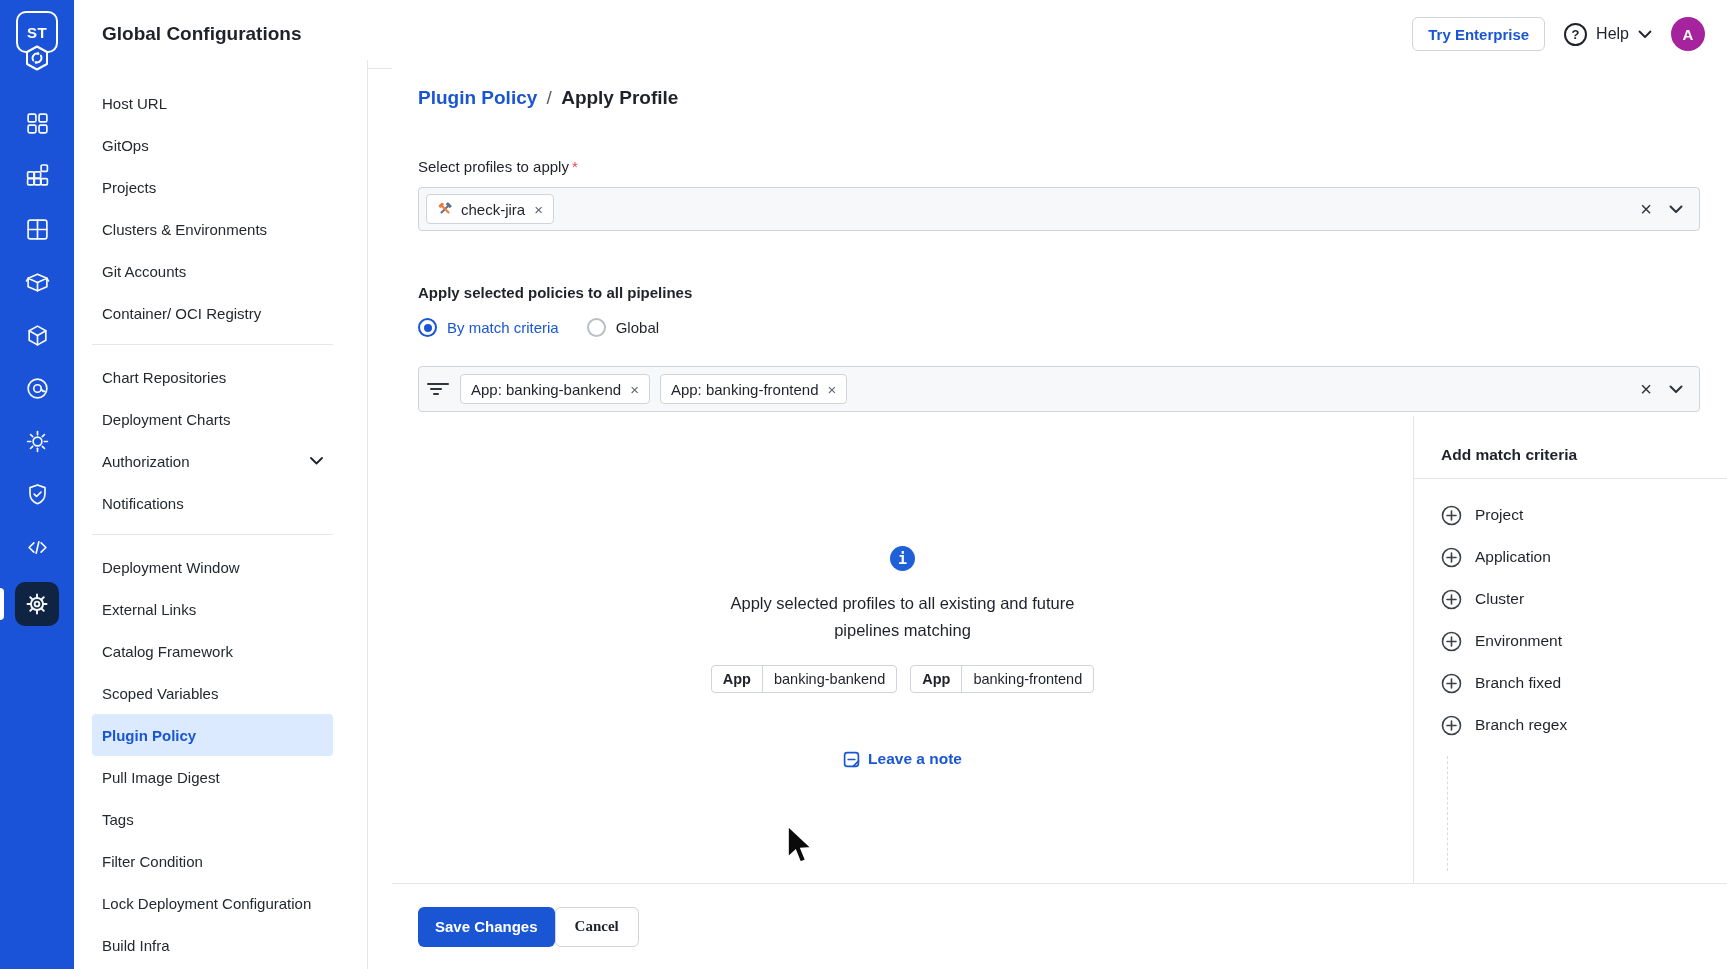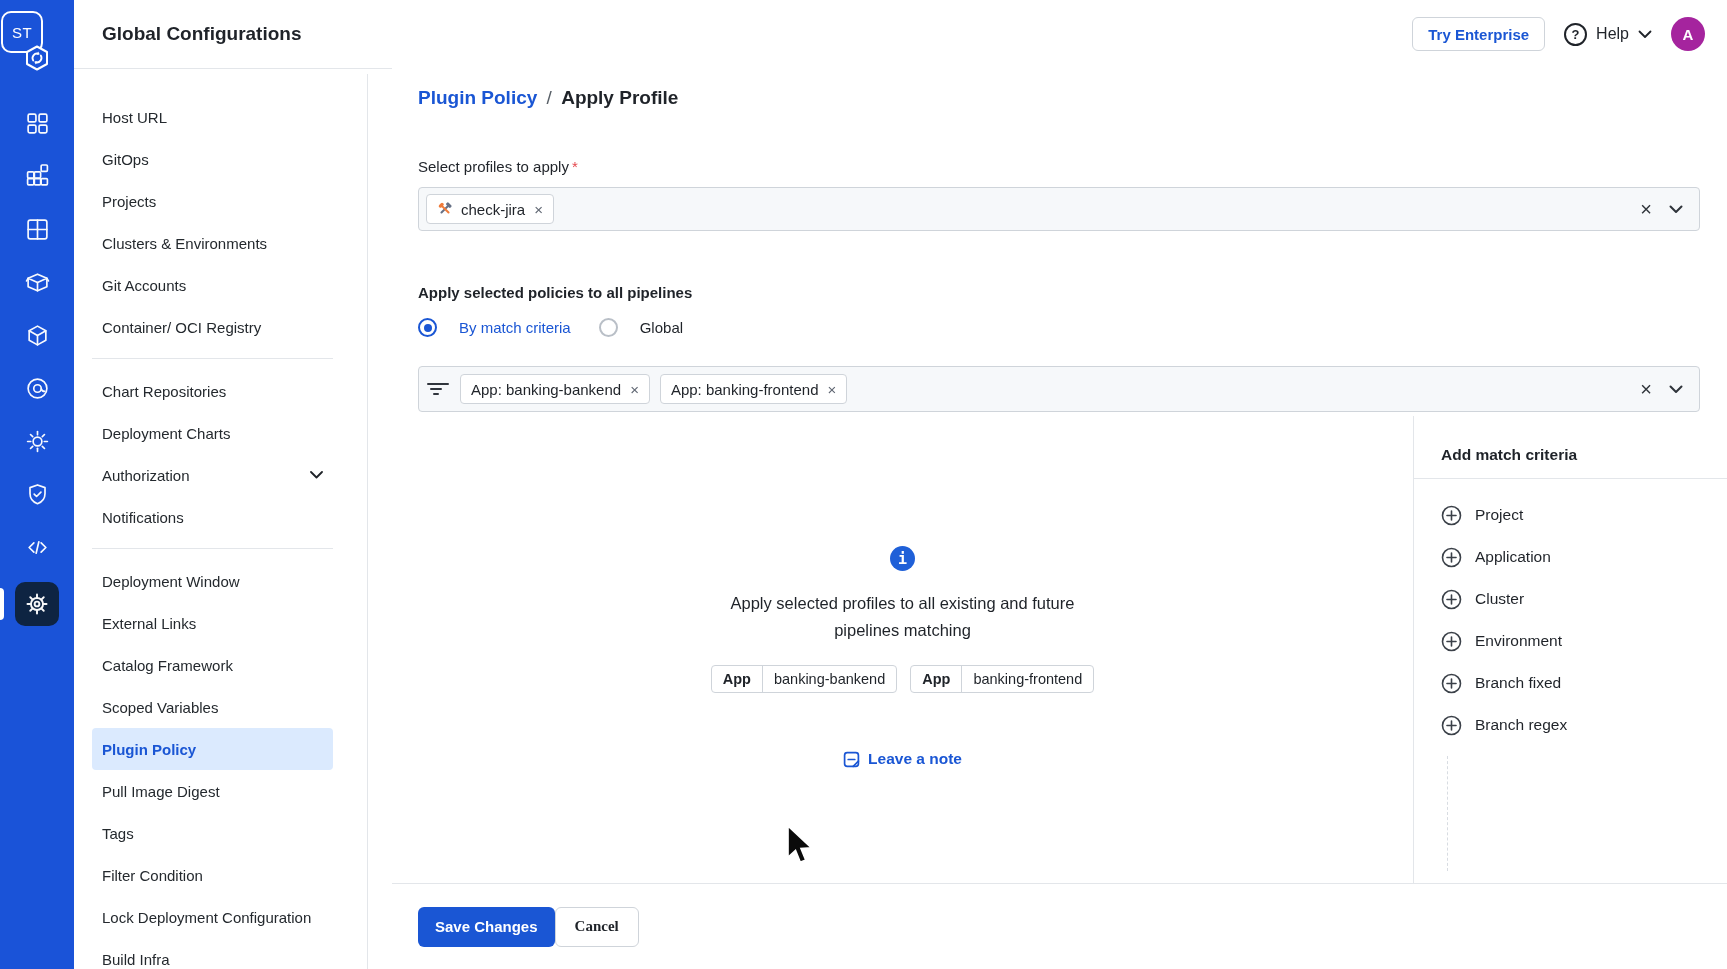--- a/index.html
+++ b/index.html
@@ -2,23 +2,23 @@
 <html style="--rail-blue: #1a53d8; --accent-blue: #1a56d4; --active-tile: #0e2442; --avatar-purple: #a5249e; --selected-bg: #dbeafe; --border: #cfd4da; --divider: #e3e6ea; --text-dark: #1f2329; --select-bg: #f6f8fa; --required-red: #e5484d; --info-blue: #1f60d8;"><head>
 <meta charset="utf-8">
 <style>
   * { margin:0; padding:0; box-sizing:border-box; }
   html,body { background:#fff; }
   .screen{ position:relative; width:1727px; height:969px; overflow:hidden; background:#fff;
     font-family:"Liberation Sans",sans-serif; color:var(--text-dark,#1f2329); }
 
   
   .rail{ position:absolute; left:0; top:0; width:74px; height:100%; background:var(--rail-blue,#1a53d8); }
-  .logo-badge{ position:absolute; top:11px; left:1px; width:42px; height:42px; border:2.5px solid #fff;
+  .logo-badge{ position:absolute; top:11px; left:16px; width:42px; height:42px; border:2.5px solid #fff;
     border-radius:10px; display:flex; align-items:center; justify-content:center; color:#fff;
-    font-weight:400; font-size:15px; letter-spacing:.5px; }
+    font-weight:700; font-size:15px; letter-spacing:.5px; }
   .logo-hex{ position:absolute; top:44px; left:23px; }
   .rail-icons{ position:absolute; top:97px; left:0; width:74px; display:flex; flex-direction:column; align-items:center; }
   .rail-item{ position:relative; width:74px; height:53px; display:flex; align-items:center; justify-content:center; }
   .rail-item svg{ stroke:#fff; fill:none; stroke-width:1.6; stroke-linecap:round; stroke-linejoin:round; opacity:.97; }
   .rail-item.active{ height:60px; }
   .rail-item.active::before{ content:''; position:absolute; left:-4px; top:14px; width:8px; height:32px;
     background:#fff; border-radius:5px; }
   .active-tile{ width:44px; height:44px; background:var(--active-tile,#0e2442); border-radius:10px;
     display:flex; align-items:center; justify-content:center; }
 
@@ -30,21 +30,21 @@
   .try-btn{ height:34px; padding:8px 15px; background:#fff; border:1px solid var(--border,#cfd4da);
     border-radius:6px; color:var(--accent-blue,#1a56d4); font-weight:700; font-size:15px; cursor:pointer;
     font-family:inherit; }
   .help{ display:flex; align-items:center; gap:9px; font-size:16px; cursor:pointer; }
   .help-q{ width:23px; height:23px; border:2.2px solid #1f2329; border-radius:50%; display:flex;
     align-items:center; justify-content:center; font-size:13px; font-weight:700; }
   .avatar{ width:34px; height:34px; border-radius:50%; background:var(--avatar-purple,#a5249e); color:#fff;
     display:flex; align-items:center; justify-content:center; font-size:15px; font-weight:700; cursor:pointer; }
 
   
-  .subnav{ position:absolute; left:74px; top:74px; bottom:0; width:294px; background:#fff;
+  .subnav{ position:absolute; left:74px; top:60px; bottom:0; width:294px; background:#fff;
     border-right:1px solid var(--divider,#e3e6ea); padding-top:22px; }
   .nav-item{ height:42px; margin:0 34px 0 18px; padding:0 10px; border-radius:4px; display:flex;
     align-items:center; justify-content:space-between; font-size:15px; color:#24292e; cursor:pointer; }
   .nav-item.selected{ background:var(--selected-bg,#dbeafe); color:var(--accent-blue,#1a56d4); font-weight:700; }
   .nav-divider{ height:1px; background:var(--divider,#e3e6ea); margin:10px 34px 11px 18px; }
   .nav-chevron{ stroke:#1f2329; fill:none; stroke-width:1.8; stroke-linecap:round; stroke-linejoin:round; }
 
   
   .main{ position:absolute; left:392px; top:58px; right:0; bottom:0; background:#fff; }
   .crumb{ position:absolute; left:26px; top:29px; font-size:19px; }
@@ -62,21 +62,21 @@
   .sel-chip{ height:30px; background:#fff; border:1px solid var(--border,#cfd4da); border-radius:4px;
     display:inline-flex; align-items:center; gap:8px; padding:0 10px; font-size:15px; white-space:nowrap; }
   .chip-x{ color:#5f6672; font-size:15px; cursor:pointer; margin-left:1px; }
   .sel-controls{ margin-left:auto; display:flex; align-items:center; gap:17px; }
   .sel-clear{ font-size:20px; color:#2f343a; cursor:pointer; line-height:1; }
   .sel-caret{ stroke:#2f343a; fill:none; stroke-width:2; stroke-linecap:round; stroke-linejoin:round; cursor:pointer; }
   .filter-glyph{ stroke:#30353c; stroke-width:2; stroke-linecap:round; }
 
   .scope-heading{ position:absolute; left:26px; top:226px; font-size:15px; font-weight:700; }
   .radios{ position:absolute; left:26px; top:260px; display:flex; align-items:center; gap:28px; font-size:15px; }
-  .radio{ display:flex; align-items:center; gap:22px; cursor:pointer; }
+  .radio{ display:flex; align-items:center; gap:10px; cursor:pointer; }
   .radio-circle{ width:19px; height:19px; border-radius:50%; border:2px solid #b9bfc7; background:#fff; position:relative; }
   .radio.selected .radio-circle{ border-color:var(--accent-blue,#1a56d4); }
   .radio.selected .radio-circle::after{ content:''; position:absolute; left:3.5px; top:3.5px; width:8px; height:8px;
     border-radius:50%; background:var(--accent-blue,#1a56d4); }
   .radio.selected .radio-label{ color:var(--accent-blue,#1a56d4); }
 
   .content-row{ position:absolute; left:0; right:0; top:358px; bottom:86px; display:flex; }
   .left-panel{ flex:1; position:relative; }
   .summary{ position:absolute; left:0; right:0; top:130px; display:flex; flex-direction:column; align-items:center; }
   .info-dot{ width:25px; height:25px; border-radius:50%; background:var(--info-blue,#1f60d8); color:#fff;

